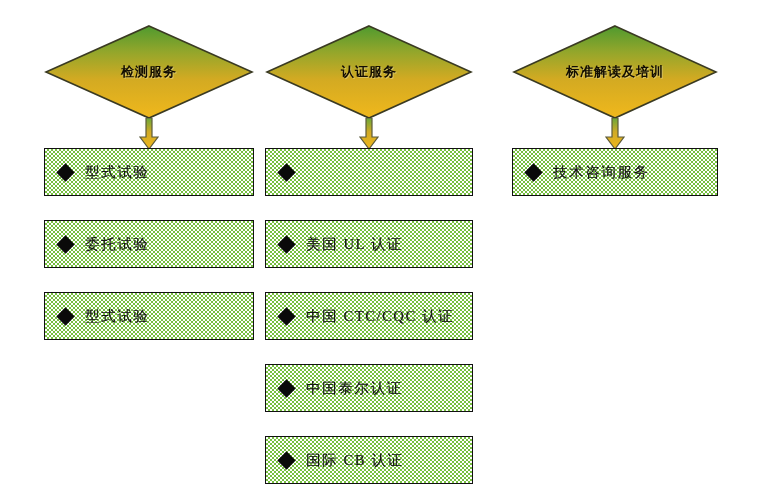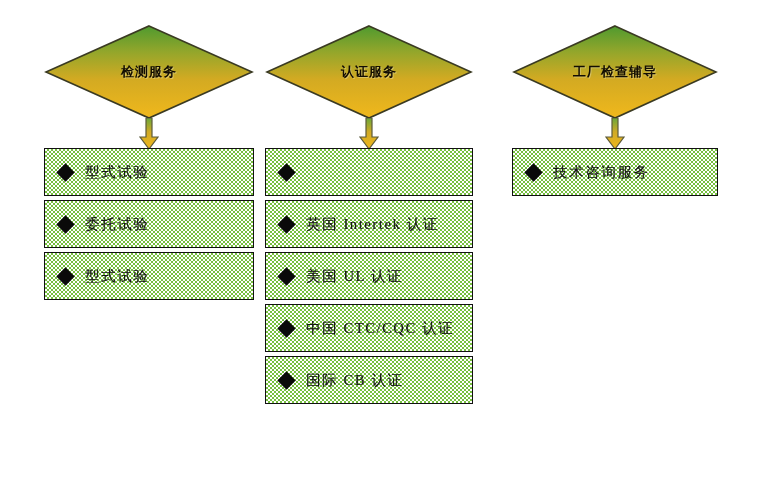--- a/index.html
+++ b/index.html
@@ -76,21 +76,21 @@
   .items {
     position: absolute;
     top: 148px;
     left: 0;
     width: 100%;
   }
   .item-box {
     position: relative;
     box-sizing: border-box;
     height: 48px;
-    margin-bottom: 4px;
+    margin-bottom: 24px;
     border: 1.5px solid #111111;
     background-color: #ffffff;
     background-image:
       linear-gradient(45deg, #76bf3f 25%, transparent 25%, transparent 75%, #76bf3f 75%),
       linear-gradient(45deg, #76bf3f 25%, transparent 25%, transparent 75%, #76bf3f 75%);
     background-size: 4px 4px;
     background-position: 0 0, 2px 2px;
     display: flex;
     align-items: center;
     padding-left: 14px;
@@ -192,29 +192,29 @@
         <polygon points="7,0 13,0 13,19 19,19 10,31 1,19 7,19" fill="url(#ag1)" stroke="#5c5a3a" stroke-width="1.2"></polygon>
       </svg>
     </div>
 
     <div class="items">
       <div class="item-box">
         <span class="bullet"></span>
       </div>
       <div class="item-box">
         <span class="bullet"></span>
-        <span class="item-label">英国 Intertek 认证</span>
-      </div>
-      <div class="item-box">
-        <span class="bullet"></span>
         <span class="item-label">美国 UL 认证</span>
       </div>
       <div class="item-box">
         <span class="bullet"></span>
         <span class="item-label">中国 CTC/CQC 认证</span>
+      </div>
+      <div class="item-box">
+        <span class="bullet"></span>
+        <span class="item-label">中国泰尔认证</span>
       </div>
       <div class="item-box">
         <span class="bullet"></span>
         <span class="item-label">国际 CB 认证</span>
       </div>
     </div>
   </div>
 
   <div class="column col-2">
 
@@ -223,21 +223,21 @@
         <defs>
           <linearGradient id="dg2" x1="0" y1="0" x2="0" y2="1">
             <stop offset="0%" stop-color="#4f9a2f"></stop>
             <stop offset="28%" stop-color="#93a62b"></stop>
             <stop offset="58%" stop-color="#d3aa22"></stop>
             <stop offset="100%" stop-color="#f0b81c"></stop>
           </linearGradient>
         </defs>
         <polygon points="103,2 204,48 103,94 2,48" fill="url(#dg2)" stroke="#3a3a22" stroke-width="1.6"></polygon>
       </svg>
-      <div class="diamond-label">工厂检查辅导</div>
+      <div class="diamond-label">标准解读及培训</div>
     </div>
 
     <div class="arrow-wrap">
       <svg class="arrow-svg" viewBox="0 0 20 32">
         <defs>
           <linearGradient id="ag2" x1="0" y1="0" x2="0" y2="1">
             <stop offset="0%" stop-color="#6aa83a"></stop>
             <stop offset="45%" stop-color="#d0aa26"></stop>
             <stop offset="100%" stop-color="#f0b81c"></stop>
           </linearGradient>

